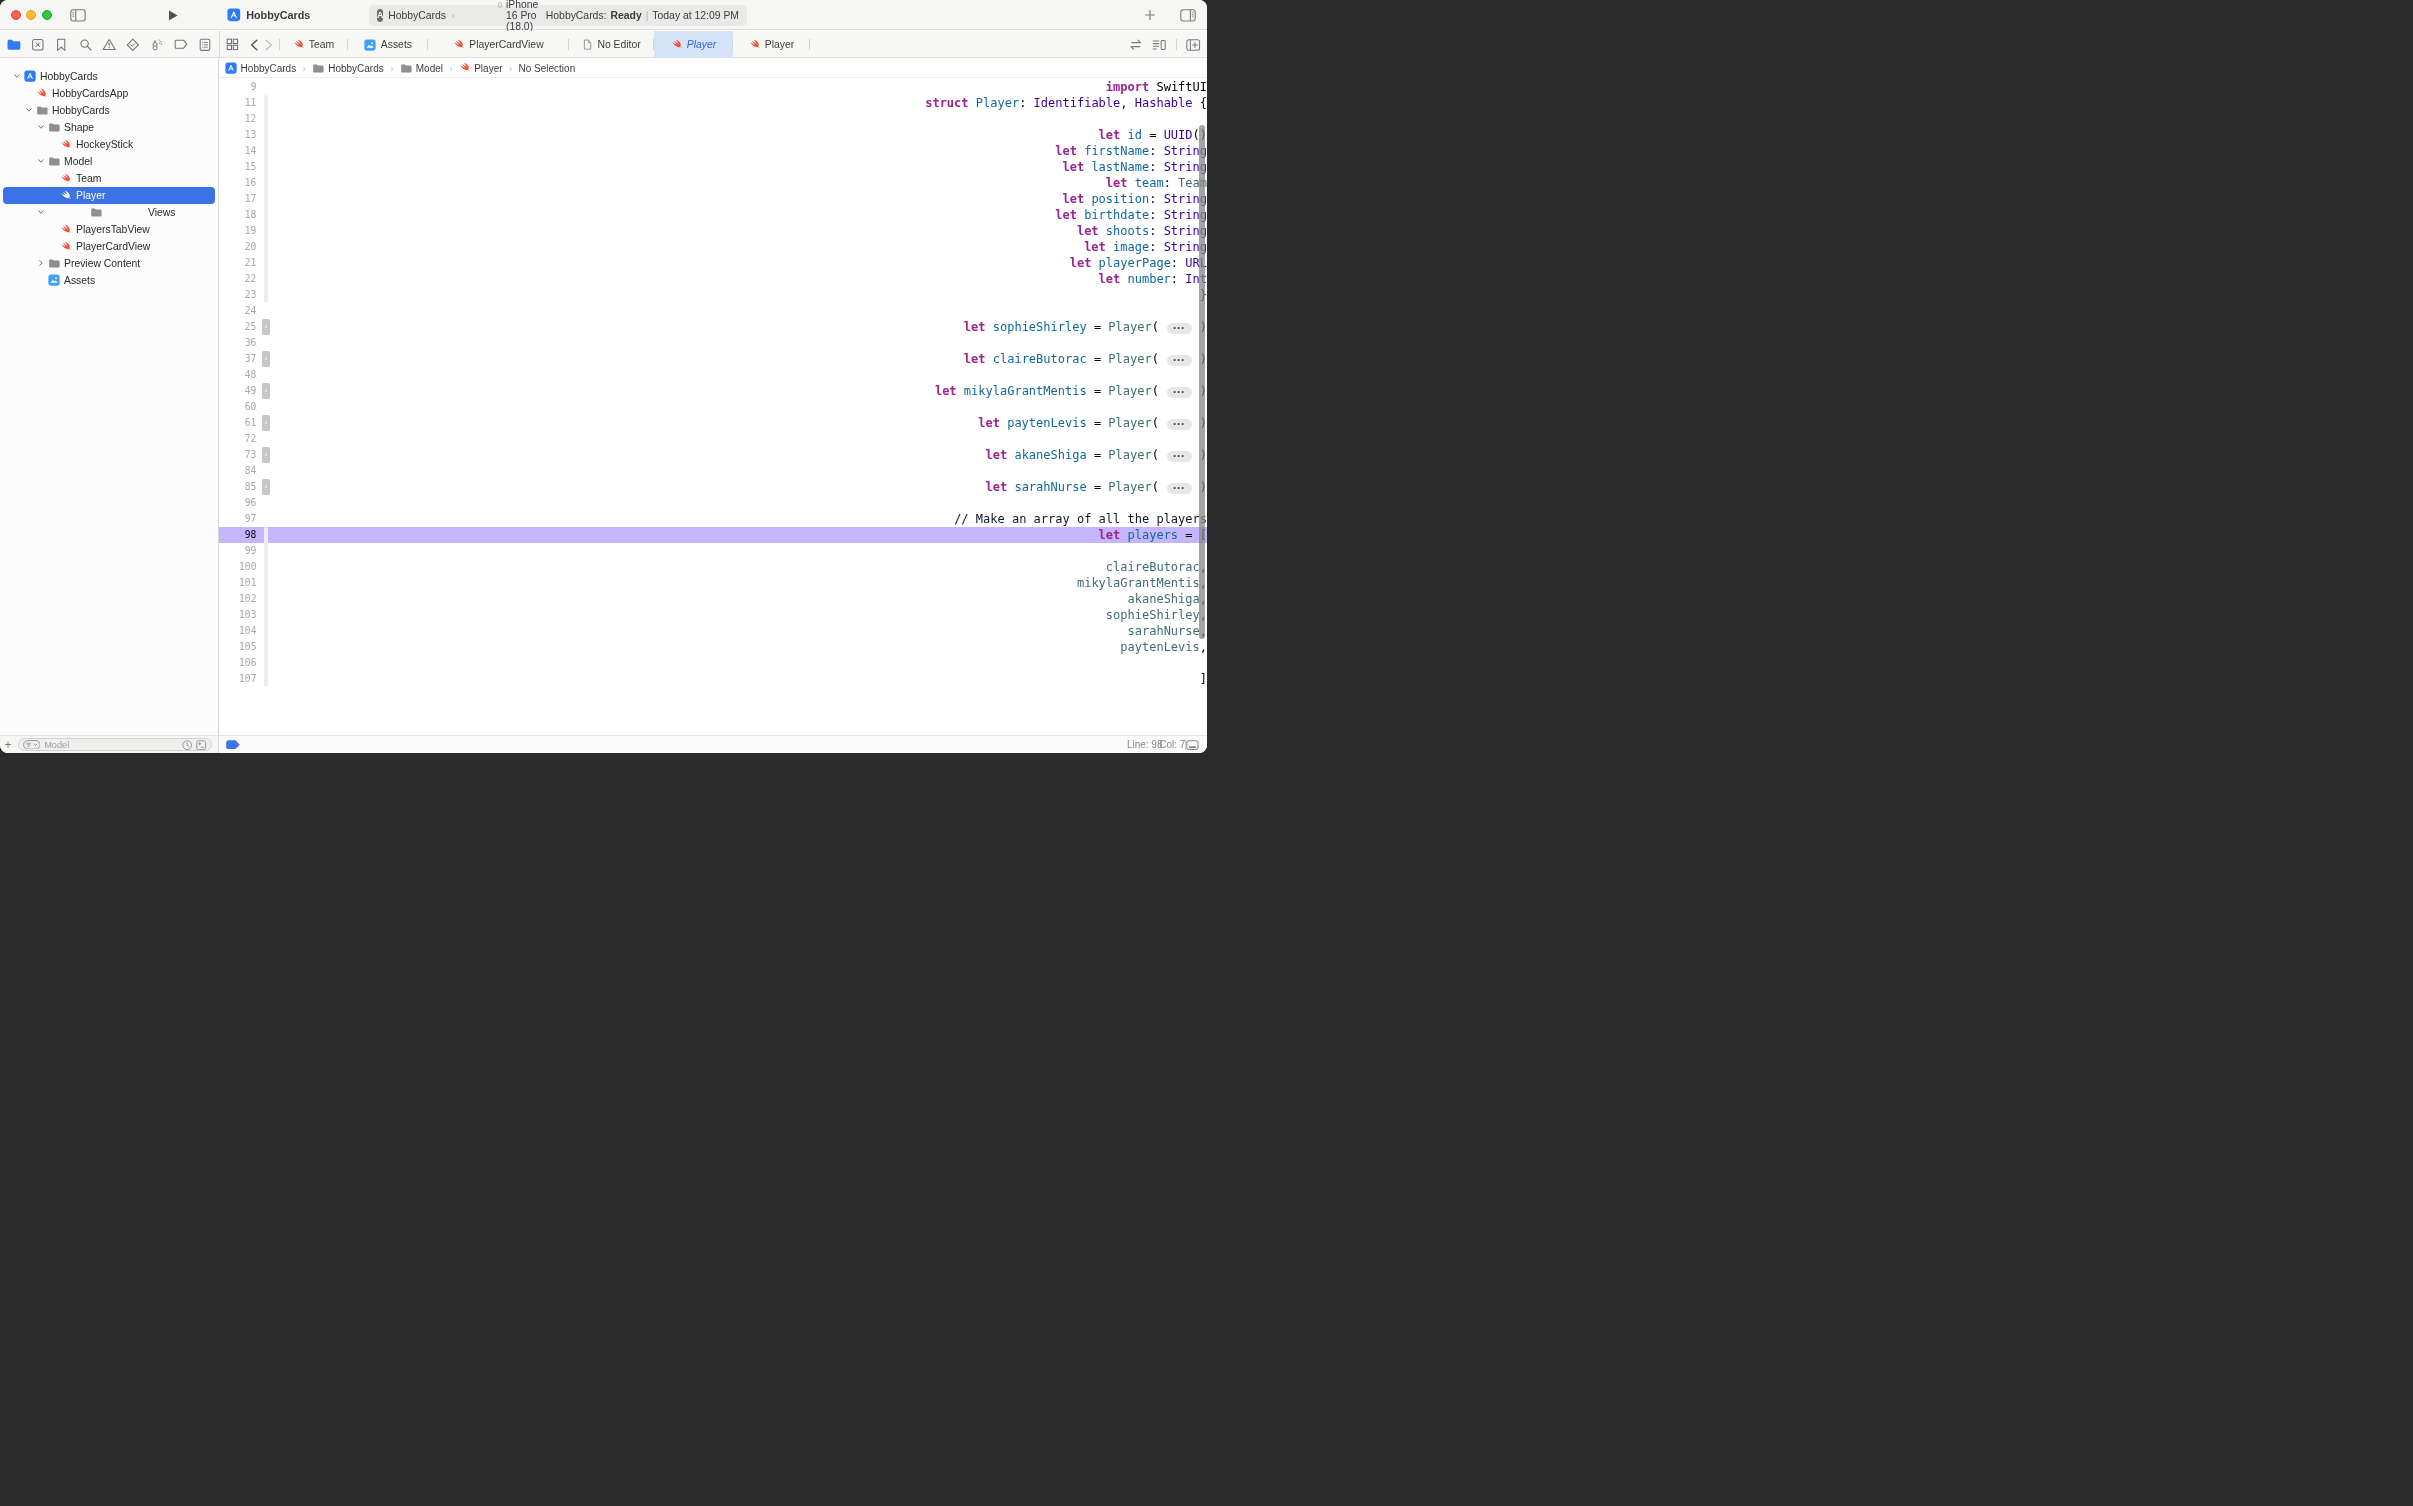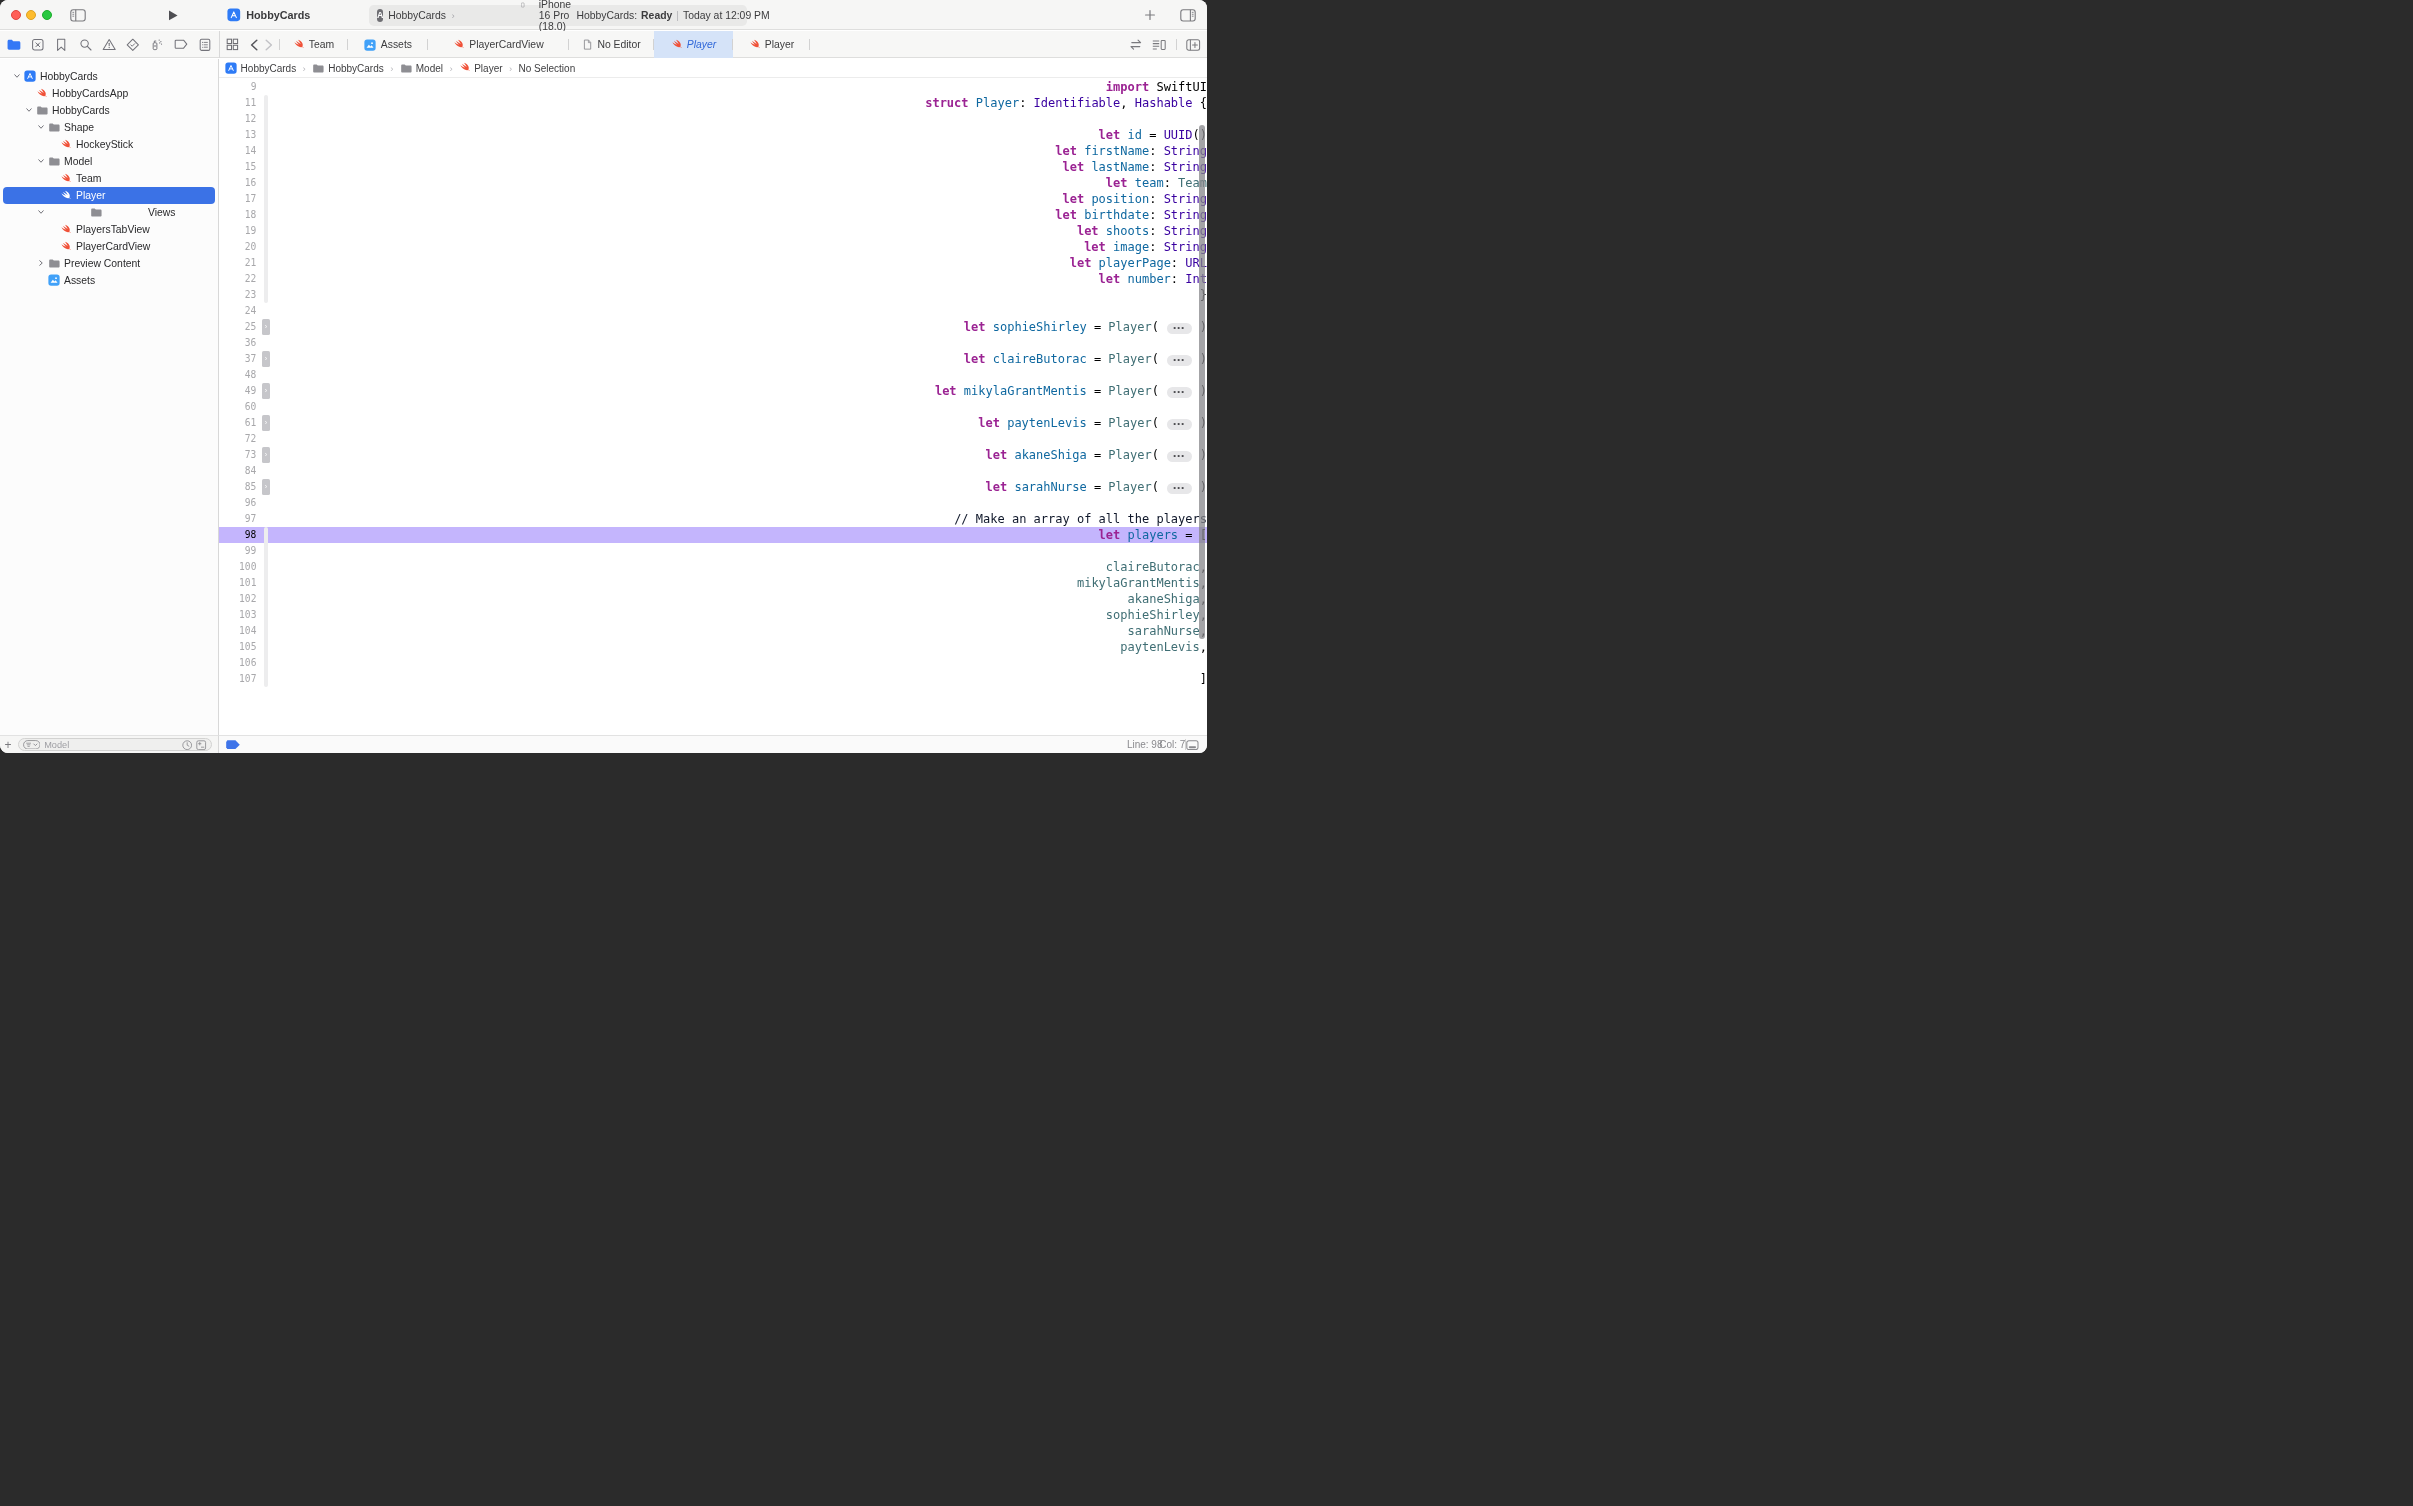--- a/index.html
+++ b/index.html
@@ -12,21 +12,21 @@
   .tl.red{left:11.2px;background:#ff5f57;border:0.4px solid #e0443e;}
   .tl.yellow{left:26px;background:#febc2e;border:0.4px solid #dea123;}
   .tl.green{left:42px;background:#28c840;border:0.4px solid #1dad2b;}
   .tb-icon{position:absolute;top:7.2px;width:17.6px;height:16px;display:flex;align-items:center;justify-content:center;cursor:default;}
   .app-title{position:absolute;left:227px;top:0;height:30px;display:flex;align-items:center;gap:5.6px;}
   .app-title .t{font-size:10.8px;font-weight:bold;color:#3a3a3c;}
   .scheme-pill{position:absolute;left:369px;top:4.8px;width:378px;height:21px;background:#e9e9e8;border-radius:4.8px;
                display:flex;align-items:center;font-size:10.4px;color:#3c3c3e;padding:0 8px;}
   .scheme-pill .chip{width:13.6px;height:13.6px;border-radius:3.2px;background:#6e6e73;color:#fff;display:flex;align-items:center;justify-content:center;font-size:8.8px;font-weight:bold;margin-right:4.8px;}
   .scheme-pill .sep{color:#a8a8ac;margin:0 5.6px;font-size:9.6px;}
-  .scheme-pill .dest{display:flex;align-items:flex-start;gap:14px;margin-left:61px;}
+  .scheme-pill .dest{display:flex;align-items:flex-start;gap:4px;margin-left:38px;}
   .scheme-pill .stat{margin-left:auto;display:flex;align-items:center;gap:4px;white-space:nowrap;}
   .scheme-pill .stat b{font-weight:bold;}
   .scheme-pill .stat .bar{color:#b5b5b8;}
   
   .toolbar2{position:absolute;left:0;top:31px;width:100%;height:27px;background:#f7f7f6;border-bottom:0.8px solid #dededd;}
   .nav-icons{position:absolute;left:4.8px;top:0;width:209px;height:27px;display:flex;align-items:center;justify-content:space-between;}
   .nav-icons .ni{width:17.6px;height:17.6px;display:flex;align-items:center;justify-content:center;}
   .tb2-div{position:absolute;left:219px;top:0;width:0.8px;height:27px;background:#d8d8d8;}
   .ed-nav{position:absolute;left:223px;top:0;height:27px;display:flex;align-items:center;gap:6.4px;padding-left:3.2px;}
   .tabs{position:absolute;left:279px;top:0;height:27px;display:flex;align-items:stretch;}

